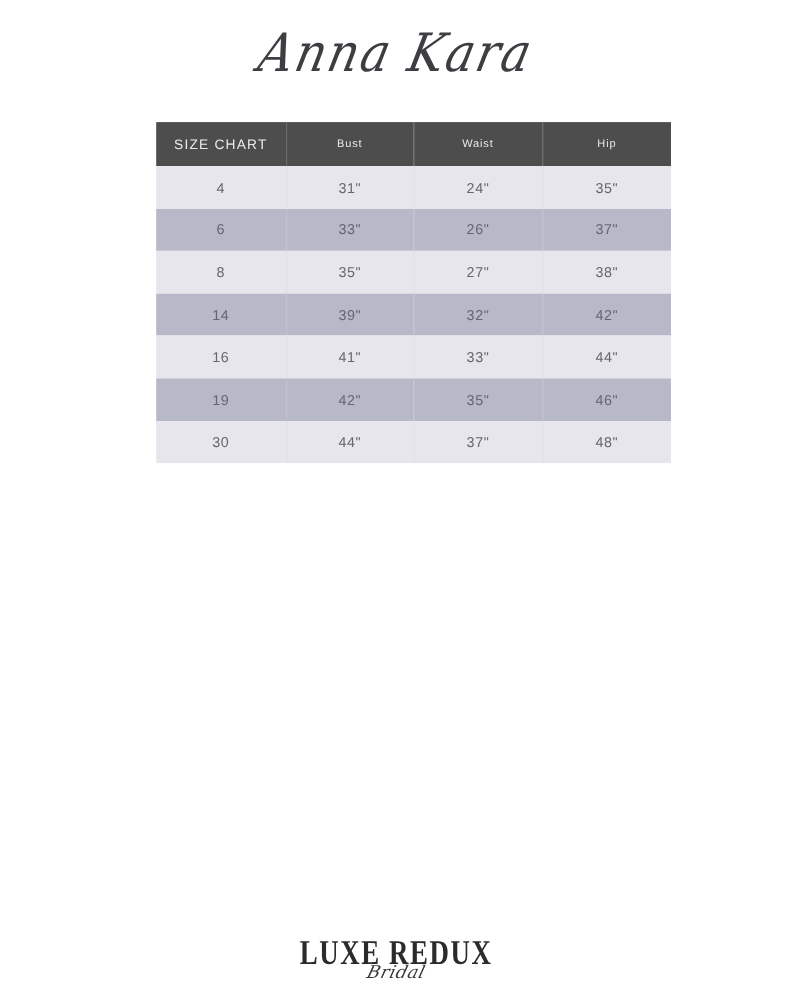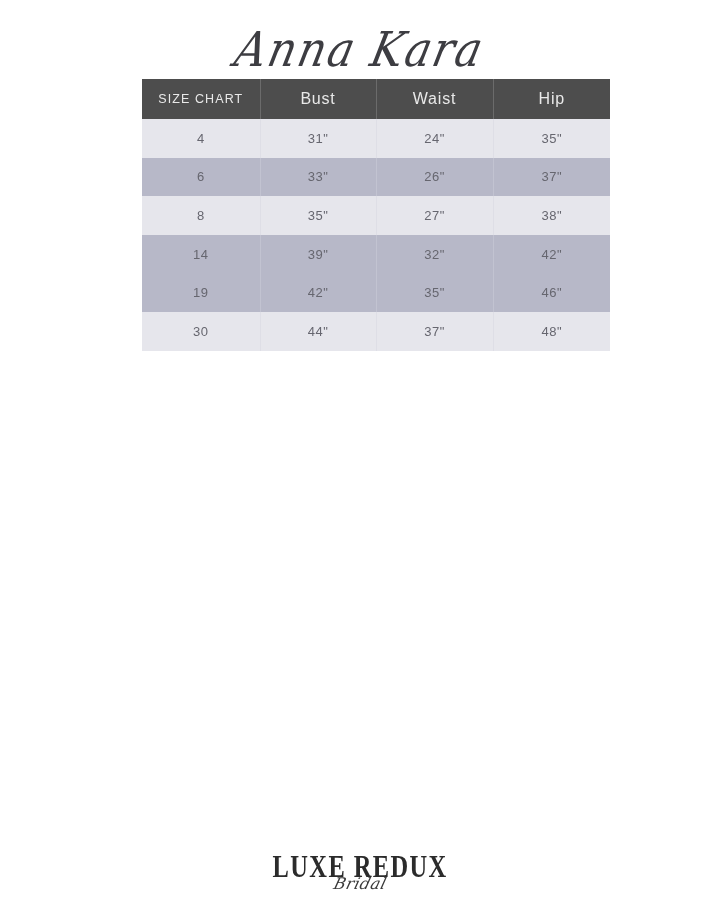--- a/index.html
+++ b/index.html
@@ -43,39 +43,39 @@
     color: #3d3d42;
     transform: skewX(-12deg) scaleY(1.12);
     white-space: nowrap;
     line-height: 1;
   }
 
   
   .chart-wrap {
     position: absolute;
     left: 126px;
-    top: 79px;
+    top: 111px;
     width: 468px;
     padding-left: 16px;
   }
   table.size-chart {
     border-collapse: collapse;
     width: 468px;
     table-layout: fixed;
   }
   table.size-chart col.c-size { width: 118px; }
   table.size-chart col.c-b    { width: 116px; }
   table.size-chart col.c-w    { width: 117px; }
   table.size-chart col.c-h    { width: 117px; }
 
   table.size-chart thead th {
     background: #4d4d4d;
     color: #e9e9e9;
     font-weight: 400;
-    font-size: 16px;
+    font-size: 10px;
     letter-spacing: 0.8px;
     height: 40px;
     padding: 0;
     text-align: center;
     vertical-align: middle;
     border-right: 1px solid #6b6b6b;
   }
   table.size-chart thead th:last-child { border-right: none; }
   table.size-chart thead th.th-size {
     font-size: 12.5px;
@@ -178,20 +178,26 @@
           <td>35"</td>
           <td>27"</td>
           <td>38"</td>
         </tr>
         <tr class="row-dark">
           <td>14</td>
           <td>39"</td>
           <td>32"</td>
           <td>42"</td>
         </tr>
+        <tr class="row-light">
+          <td>16</td>
+          <td>41"</td>
+          <td>33"</td>
+          <td>44"</td>
+        </tr>
         <tr class="row-dark">
           <td>19</td>
           <td>42"</td>
           <td>35"</td>
           <td>46"</td>
         </tr>
         <tr class="row-light">
           <td>30</td>
           <td>44"</td>
           <td>37"</td>

